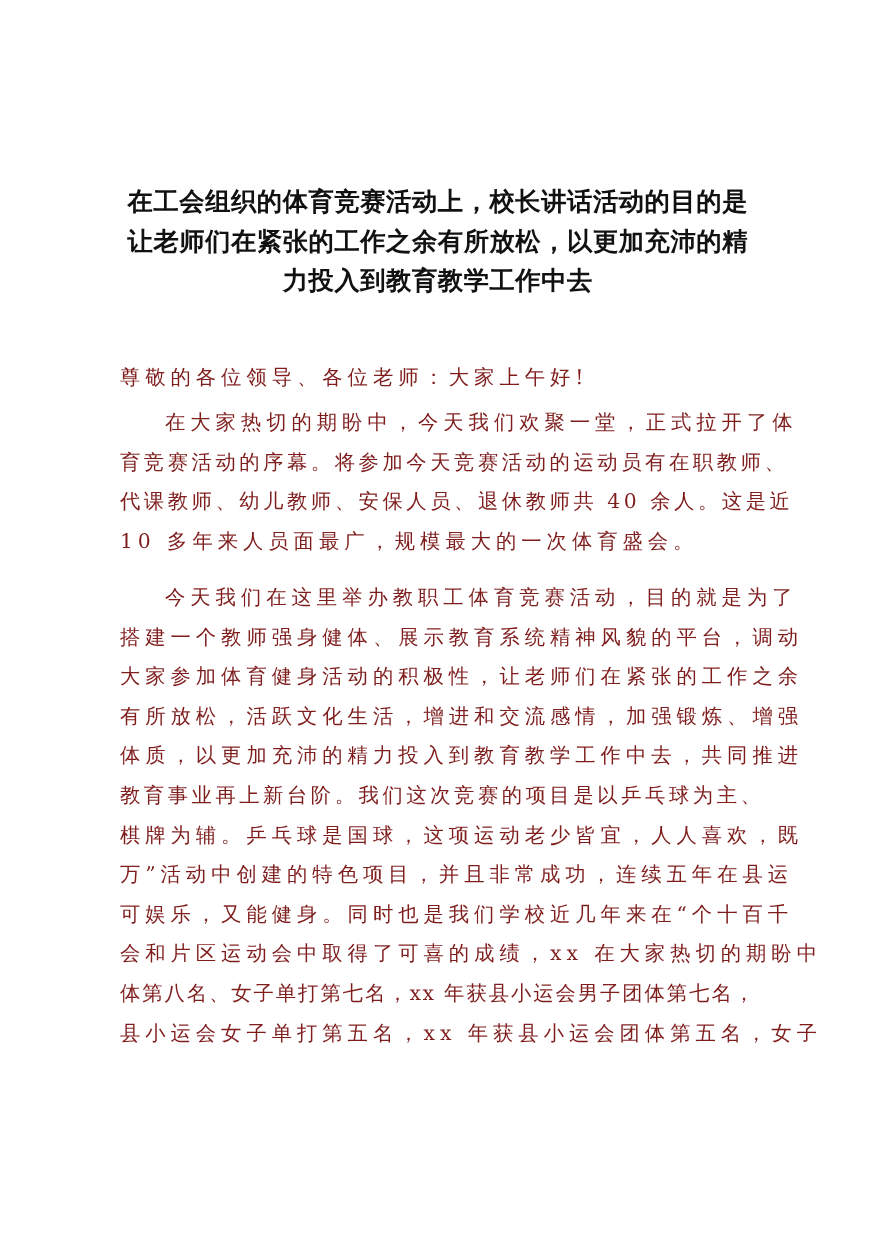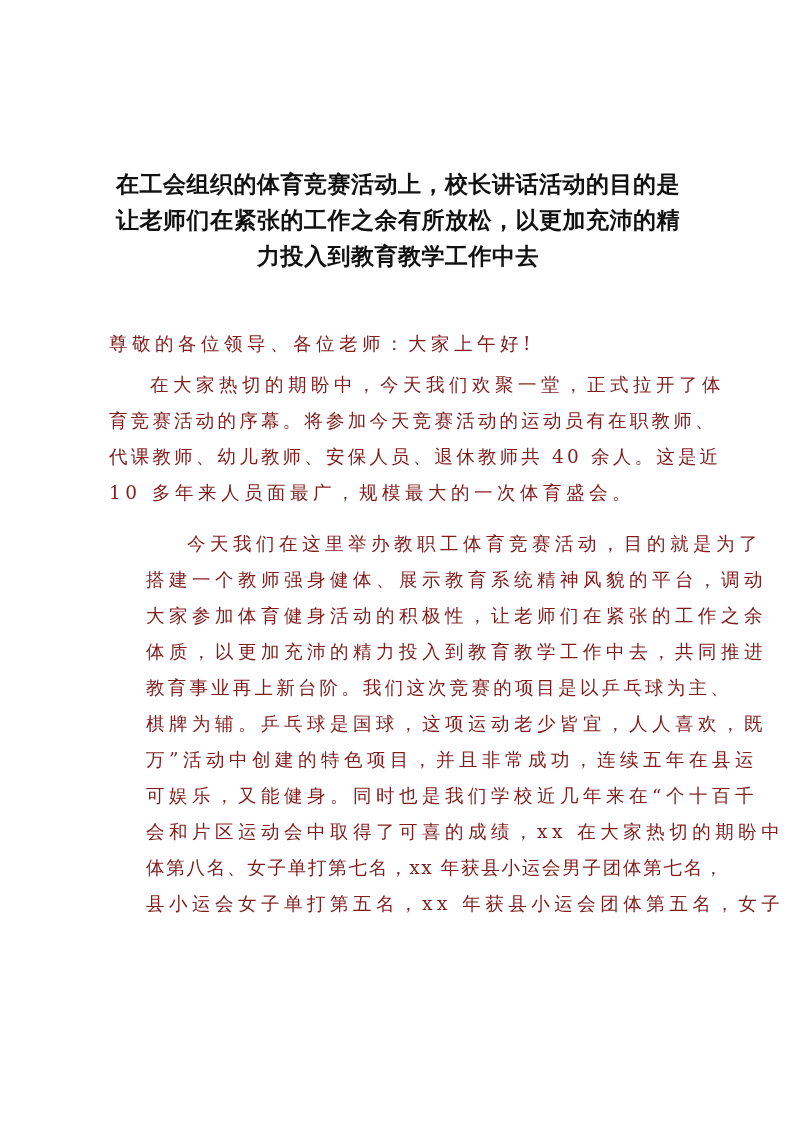--- a/index.html
+++ b/index.html
@@ -13,21 +13,21 @@
   }
   .title span { display: block; white-space: nowrap; }
   .body {
     position: absolute; left: 0; width: 578px;
     font-family: "DejaVu Serif", serif;
     font-size: 18.5px; color: #7f1d1d; letter-spacing: 4.5px;
   }
   .line { display: block; white-space: nowrap; height: 36px; line-height: 36px; }
   .greeting { top: 326px; }
   .p1 { top: 367px; }
-  .p2 { top: 526px; margin-left: 37px; }
+  .p2 { top: 526px; }
   .indent { padding-left: 41px; }
   .justify { text-align: justify; text-align-last: justify; }
 </style>
 </head>
 <body>
 
 <div class="page">
 
   <div class="title">
     <span>在工会组织的体育竞赛活动上，校长讲话活动的目的是</span>
@@ -43,20 +43,21 @@
     <span class="line indent">在大家热切的期盼中，今天我们欢聚一堂，正式拉开了体</span>
     <span class="line justify" style="letter-spacing:3.2px">育竞赛活动的序幕。将参加今天竞赛活动的运动员有在职教师、</span>
     <span class="line justify" style="letter-spacing:3.2px">代课教师、幼儿教师、安保人员、退休教师共 40 余人。这是近</span>
     <span class="line">10 多年来人员面最广，规模最大的一次体育盛会。</span>
   </div>
 
   <div class="body p2">
     <span class="line indent">今天我们在这里举办教职工体育竞赛活动，目的就是为了</span>
     <span class="line justify">搭建一个教师强身健体、展示教育系统精神风貌的平台，调动</span>
     <span class="line justify">大家参加体育健身活动的积极性，让老师们在紧张的工作之余</span>
+    <span class="line justify">有所放松，活跃文化生活，增进和交流感情，加强锻炼、增强</span>
     <span class="line justify">体质，以更加充沛的精力投入到教育教学工作中去，共同推进</span>
     <span class="line justify" style="letter-spacing:3.2px">教育事业再上新台阶。我们这次竞赛的项目是以乒乓球为主、</span>
     <span class="line justify">棋牌为辅。乒乓球是国球，这项运动老少皆宜，人人喜欢，既</span>
     <span class="line justify">万”活动中创建的特色项目，并且非常成功，连续五年在县运</span>
     <span class="line justify">可娱乐，又能健身。同时也是我们学校近几年来在“个十百千</span>
     <span class="line justify">会和片区运动会中取得了可喜的成绩，xx 在大家热切的期盼中</span>
     <span class="line justify" style="letter-spacing:1.5px">体第八名、女子单打第七名，xx 年获县小运会男子团体第七名，</span>
     <span class="line justify">县小运会女子单打第五名，xx 年获县小运会团体第五名，女子</span>
   </div>
 

